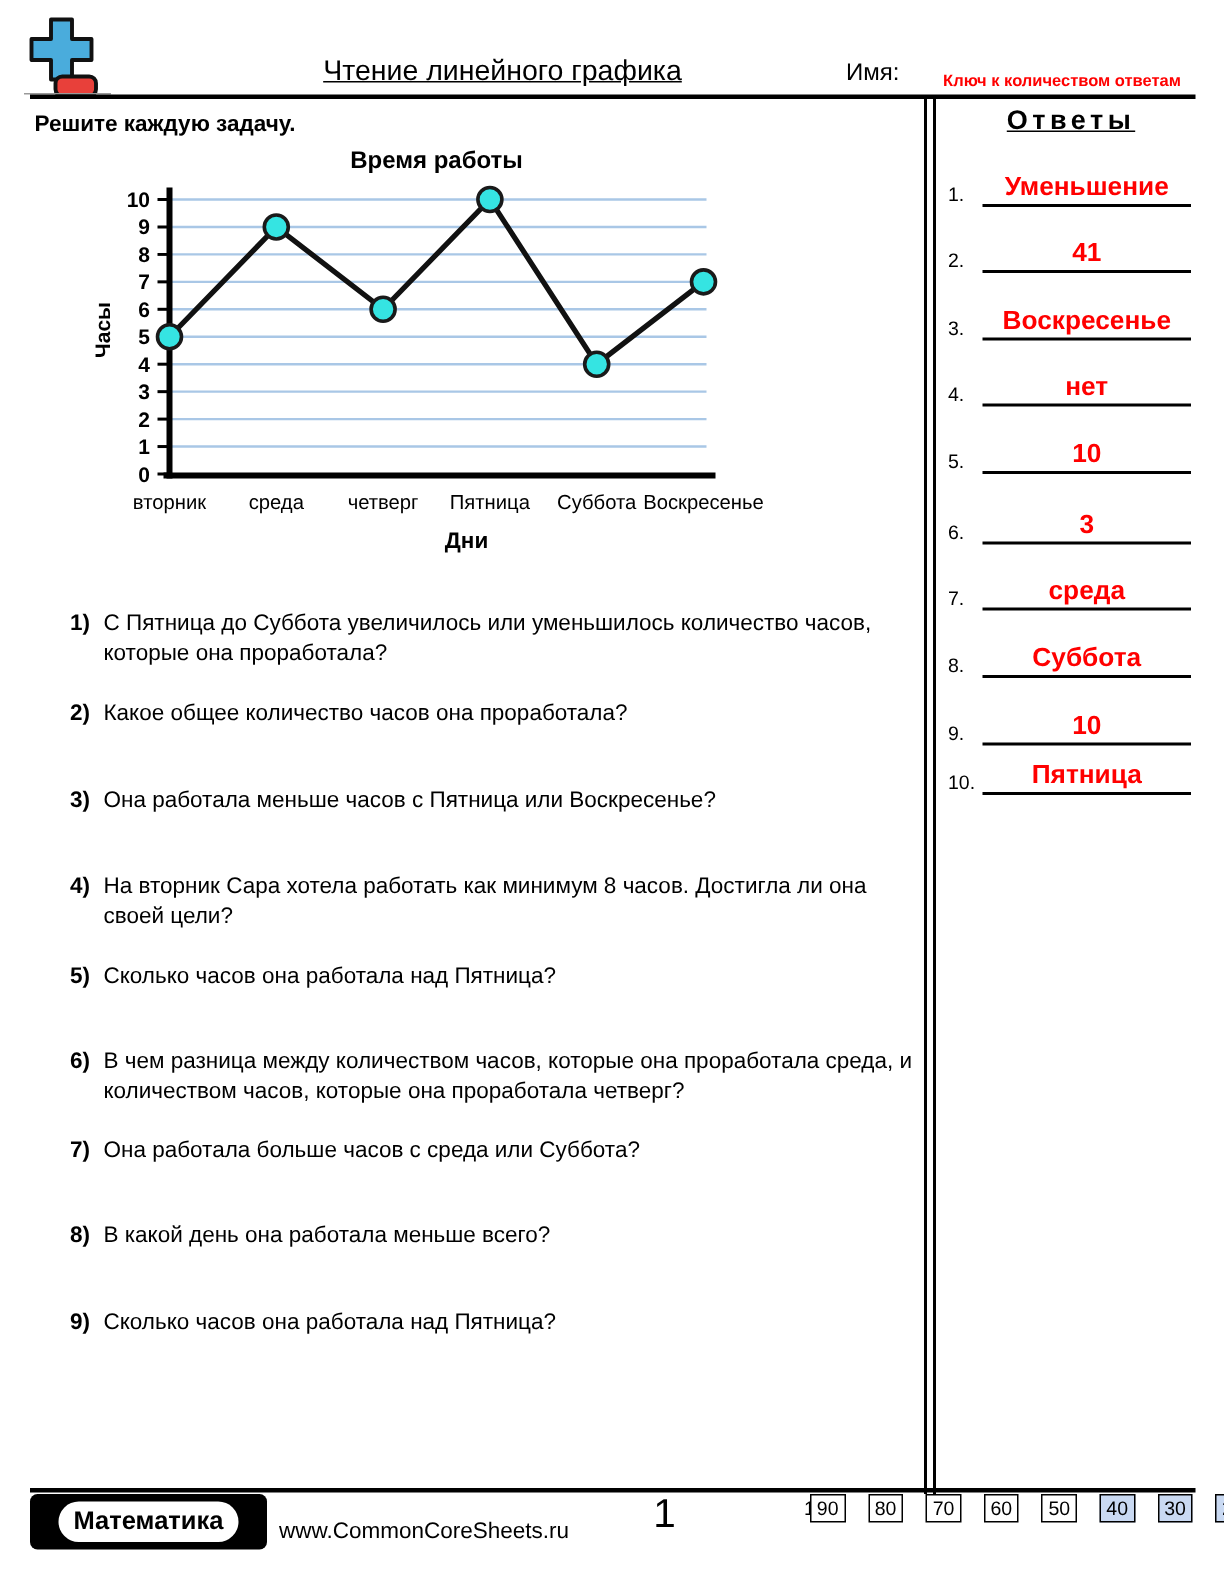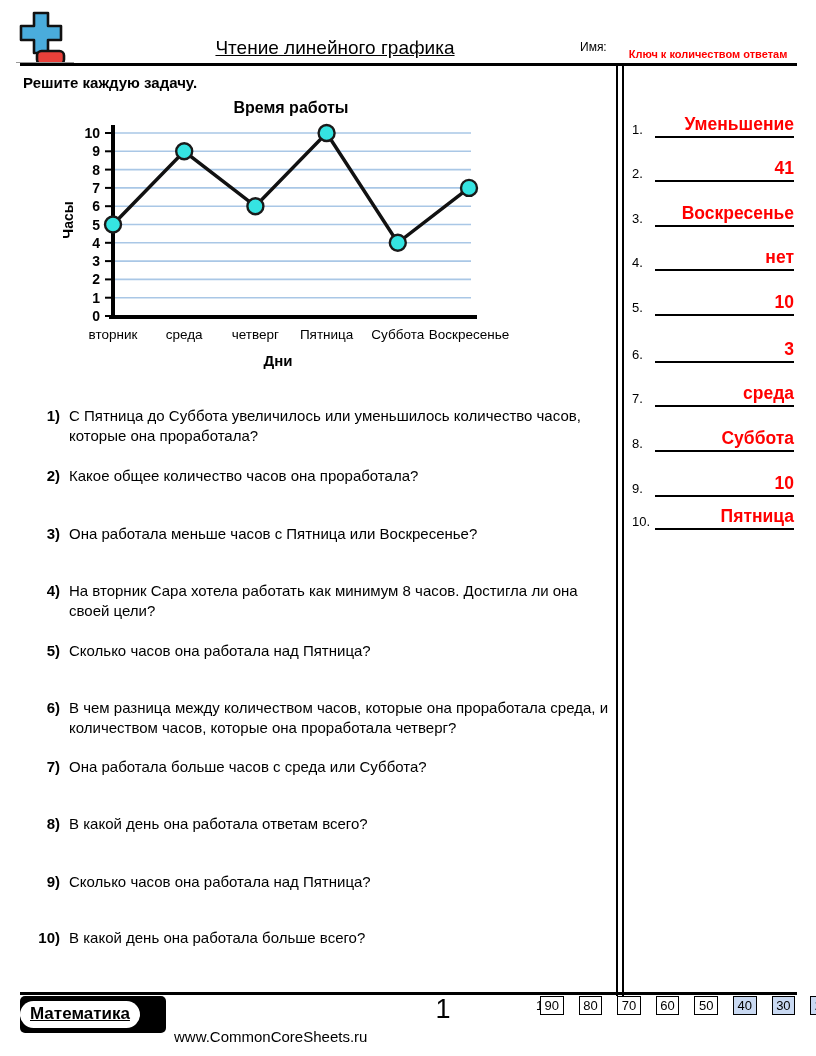--- a/index.html
+++ b/index.html
@@ -2,59 +2,59 @@
 <html><head>
 <meta charset="utf-8">
 <style>
   html,body{margin:0;padding:0;background:#fff;}
   .page{position:relative;width:816px;height:1056px;background:#fff;
         font-family:"Liberation Sans",sans-serif;color:#000;overflow:hidden;}
   .abs{position:absolute;}
 
   
   .hdr-title{left:180px;top:37px;width:310px;text-align:center;font-size:19px;text-decoration:underline;}
-  .hdr-name{left:580px;top:40px;font-size:12px;text-align:center;}
+  .hdr-name{left:564px;top:40px;font-size:16px;text-align:center;}
   .hdr-key{left:618px;top:48px;width:180px;text-align:center;font-size:11px;font-weight:bold;color:#f00;}
   .hdr-rule{left:20px;top:63px;width:777px;height:3px;background:#000;}
   .logo-base{left:16px;top:62px;width:58px;height:1px;background:#999;}
 
   
   .instr{left:23px;top:74px;font-size:15px;font-weight:bold;}
 
   
   .chart-title{left:50px;top:99px;width:482px;text-align:center;font-size:16px;font-weight:bold;}
   .chart-ylabel{left:18px;top:212px;width:100px;text-align:center;font-size:14px;font-weight:bold;
                 transform:rotate(-90deg);}
-  .chart-xlabel{left:128px;top:352px;width:300px;text-align:center;font-size:15px;font-weight:bold;}
+  .chart-xlabel{left:161px;top:352px;width:300px;text-align:center;font-size:15px;font-weight:bold;}
   .ytick{font:600 14px "Liberation Sans",sans-serif;fill:#000;}
   .xtick{font:13.5px "Liberation Sans",sans-serif;fill:#000;}
 
   
   .q{position:absolute;left:34px;width:582px;display:flex;font-size:15px;line-height:1.33;}
   .q-num{flex:0 0 26px;text-align:right;font-weight:bold;margin-right:9px;}
   .q-text{flex:1 1 auto;max-width:550px;}
 
   
   .divider{left:616px;top:64px;width:8px;height:932px;box-sizing:border-box;
            border-left:2px solid #000;border-right:2px solid #000;}
   .ans-title{left:630px;top:70px;width:168px;text-align:center;font-size:18px;font-weight:bold;
              letter-spacing:3px;text-decoration:underline;}
   .ans-row{position:absolute;left:630px;width:164px;height:34px;}
   .ans-num{position:absolute;left:2px;bottom:1px;font-size:13px;}
   .ans-line{position:absolute;left:25px;right:0;bottom:0;height:0;border-bottom:2px solid #000;}
-  .ans-val{position:absolute;left:25px;right:0;bottom:3px;text-align:right;
+  .ans-val{position:absolute;left:25px;right:0;bottom:3px;text-align:center;
            font-size:17.5px;font-weight:bold;color:#f00;}
 
   
   .ftr-rule{left:20px;top:992px;width:777px;height:3px;background:#000;}
-  .badge{left:20px;top:996px;width:146px;height:37px;background:#000;border-radius:5px;
-         display:flex;align-items:center;justify-content:flex-start;text-decoration:underline;}
+  .badge{left:20px;top:996px;width:158px;height:37px;background:#000;border-radius:5px;
+         display:flex;align-items:center;justify-content:center;}
   .badge-pill{background:#fff;border-radius:15px;padding:3px 10px 4px 10px;
               font-size:17px;font-weight:bold;color:#000;white-space:nowrap;}
-  .website{left:174px;top:1012px;font-size:15px;margin-top:16px;}
+  .website{left:186px;top:1012px;font-size:15px;}
   .pagenum{left:423px;top:994px;width:40px;text-align:center;font-size:27px;}
   .score-label{left:528px;top:998px;width:34px;text-align:right;font-size:13px;}
   .score-table{left:540px;top:996px;display:flex;gap:16px;}
   .score-cell{width:21.6px;height:17px;line-height:17px;text-align:center;font-size:13px;
               border:1px solid #000;margin-left:-1px;background:#fff;}
   .score-cell:first-child{margin-left:0;}
   .score-cell.hl{background:#c9d9f2;}
 </style>
 </head>
 <body>
@@ -149,32 +149,29 @@
   <div class="q" style="top:698px;">
     <span class="q-num">6)</span>
     <span class="q-text">В чем разница между количеством часов, которые она проработала среда, и количеством часов, которые она проработала четверг?</span>
   </div>
   <div class="q" style="top:757px;">
     <span class="q-num">7)</span>
     <span class="q-text">Она работала больше часов с среда или Суббота?</span>
   </div>
   <div class="q" style="top:814px;">
     <span class="q-num">8)</span>
-    <span class="q-text">В какой день она работала ответам всего?</span>
+    <span class="q-text">В какой день она работала меньше всего?</span>
   </div>
   <div class="q" style="top:872px;">
     <span class="q-num">9)</span>
     <span class="q-text">Сколько часов она работала над Пятница?</span>
   </div>
-  <div class="q" style="top:928px;">
-    <span class="q-num">10)</span>
-    <span class="q-text">В какой день она работала больше всего?</span>
-  </div>
 
   <div class="abs divider"></div>
+  <div class="abs ans-title">Ответы</div>
 
   <div class="ans-row" style="top:104px;">
     <span class="ans-num">1.</span>
     <span class="ans-val">Уменьшение</span>
     <span class="ans-line"></span>
   </div>
   <div class="ans-row" style="top:148px;">
     <span class="ans-num">2.</span>
     <span class="ans-val">41</span>
     <span class="ans-line"></span>

